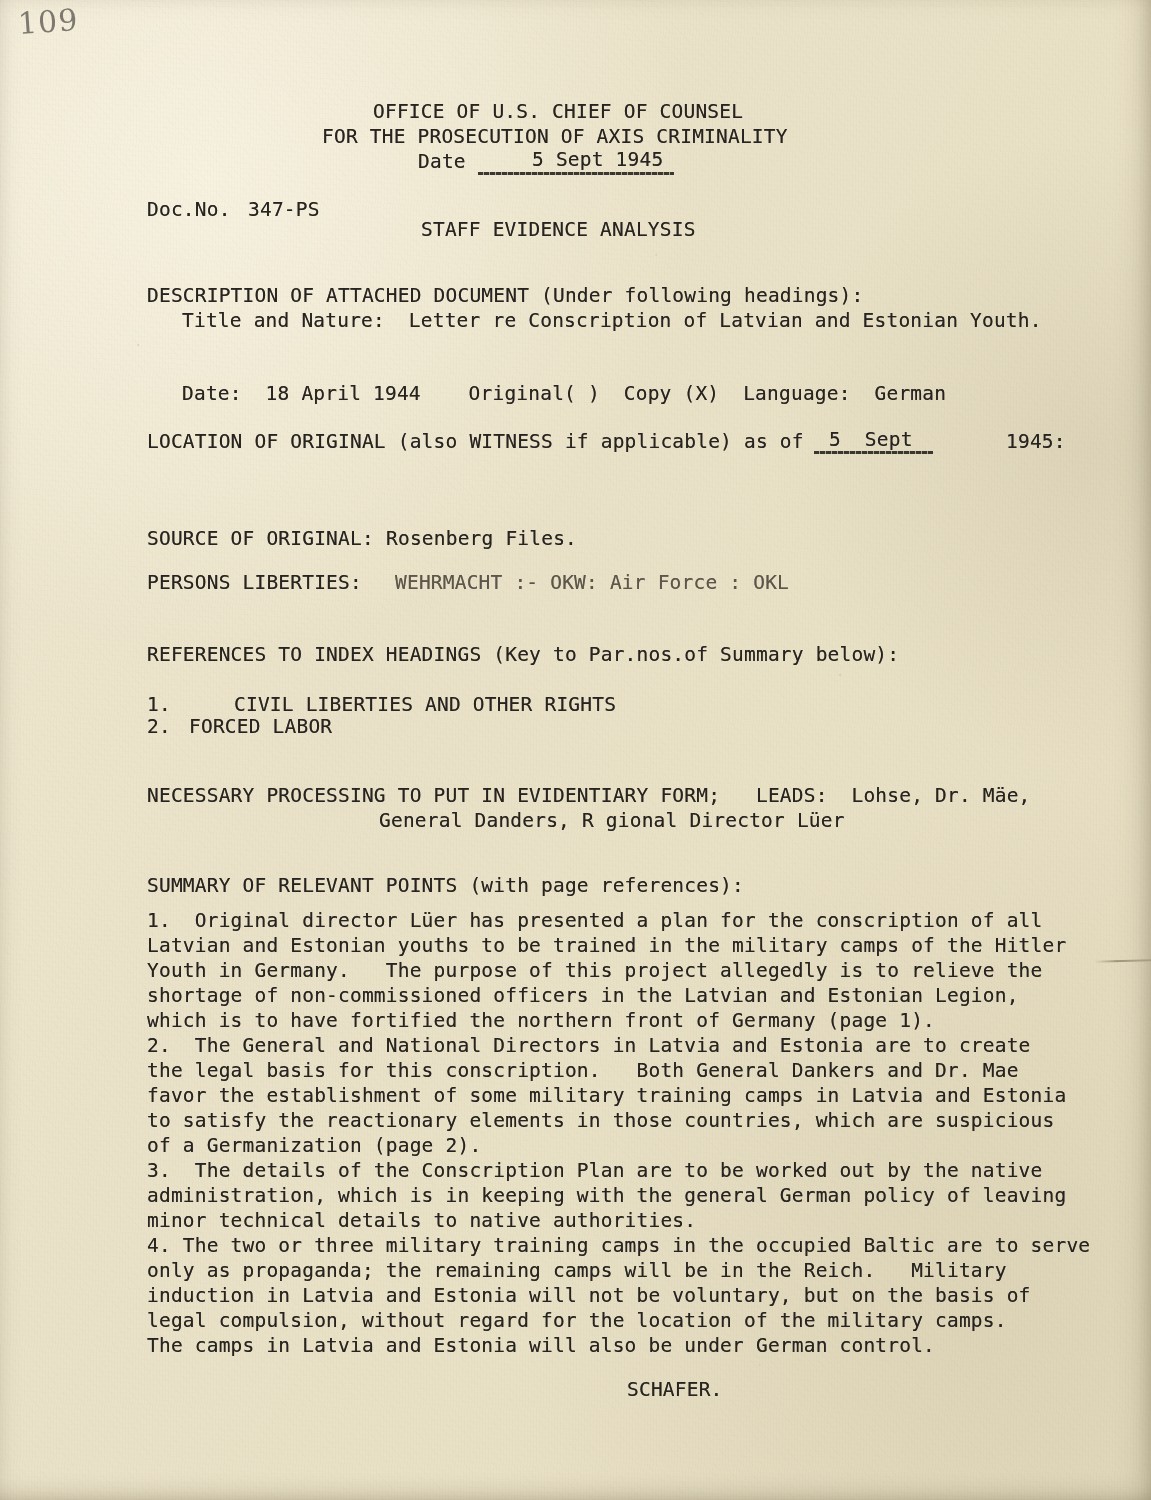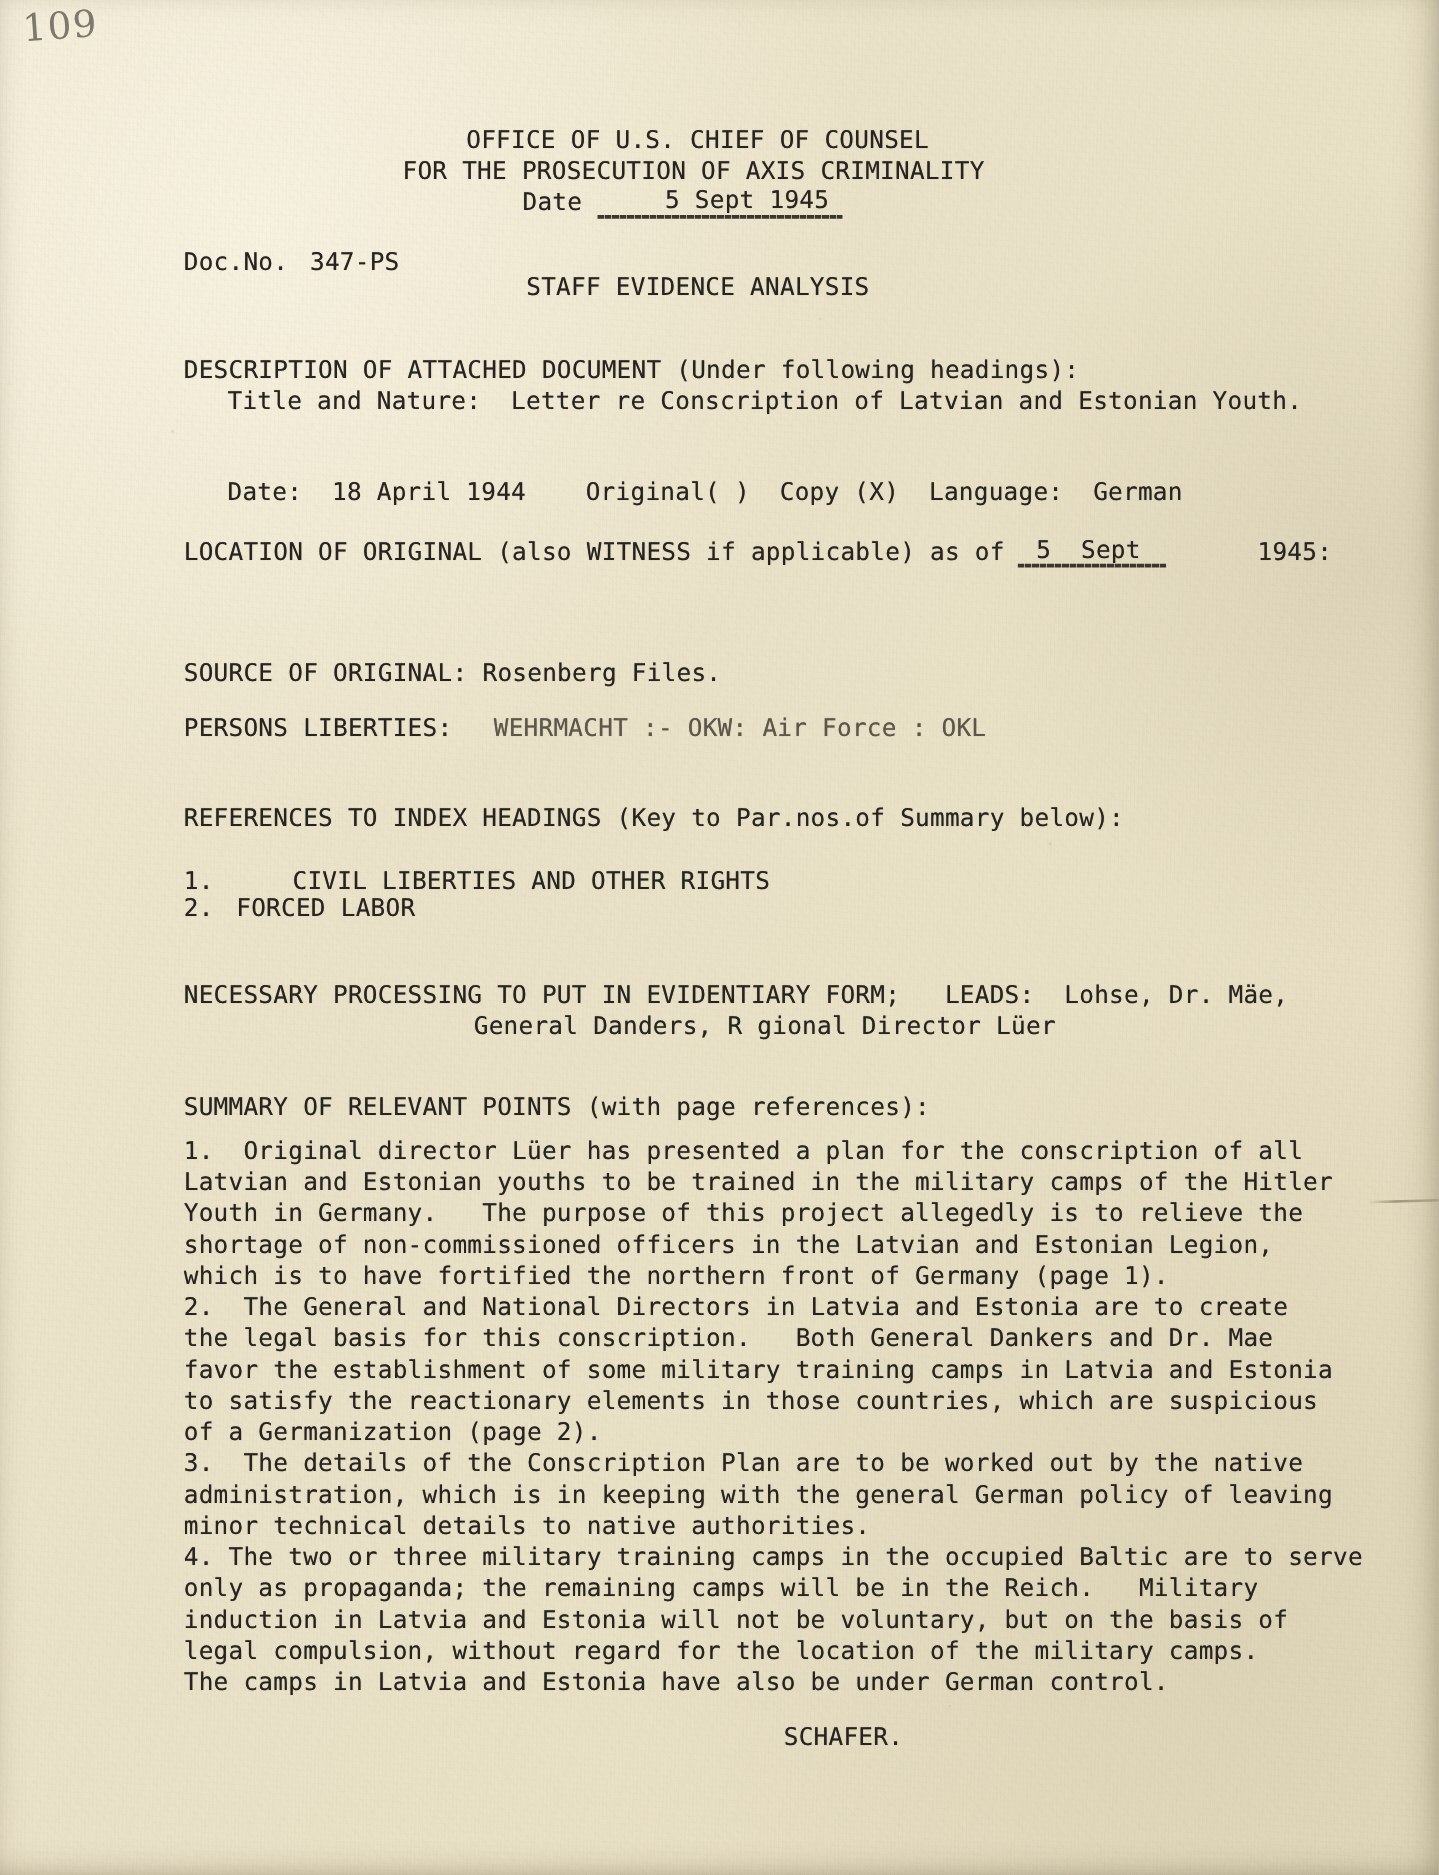--- a/index.html
+++ b/index.html
@@ -170,19 +170,19 @@
     <div class="typed">favor the establishment of some military training camps in Latvia and Estonia</div>
     <div class="typed">to satisfy the reactionary elements in those countries, which are suspicious</div>
     <div class="typed">of a Germanization (page 2).</div>
     <div class="typed">3.  The details of the Conscription Plan are to be worked out by the native</div>
     <div class="typed">administration, which is in keeping with the general German policy of leaving</div>
     <div class="typed">minor technical details to native authorities.</div>
     <div class="typed">4. The two or three military training camps in the occupied Baltic are to serve</div>
     <div class="typed">only as propaganda; the remaining camps will be in the Reich.   Military</div>
     <div class="typed">induction in Latvia and Estonia will not be voluntary, but on the basis of</div>
     <div class="typed">legal compulsion, without regard for the location of the military camps.</div>
-    <div class="typed">The camps in Latvia and Estonia have also be under German control.</div>
+    <div class="typed">The camps in Latvia and Estonia will also be under German control.</div>
   </div>
 
   <div class="typed" style="left:627px; top:1377px;">SCHAFER.</div>
 
   <div class="edge-shade"></div>
 </div>
 
 </body></html>

